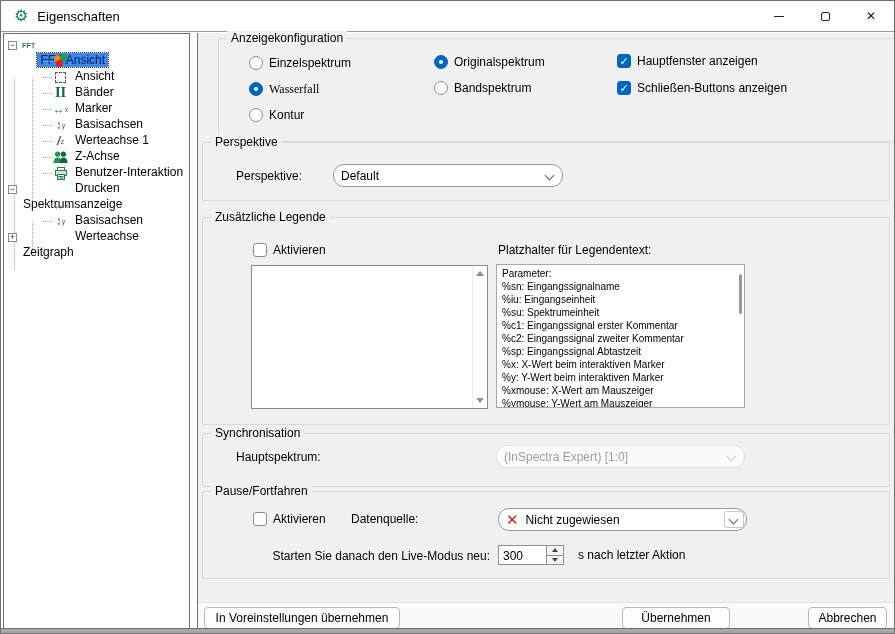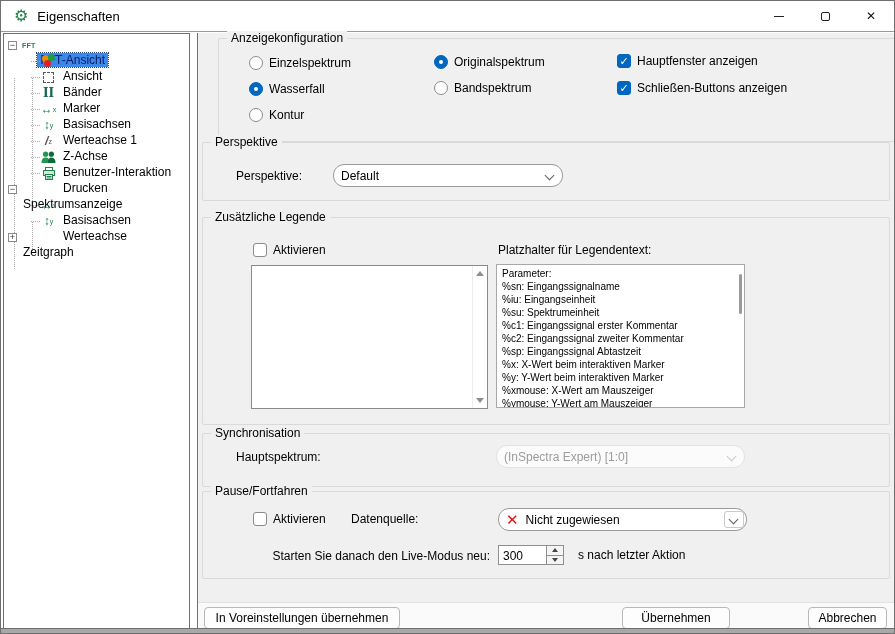--- a/index.html
+++ b/index.html
@@ -16,21 +16,21 @@
   .wbtn { width:46px; height:30px; display:flex; align-items:center; justify-content:center; background:#fff; }
   .ico-min { width:10px; height:1px; background:#222; }
   .ico-max { width:9px; height:9px; border:1px solid #222; border-radius:2px; }
   .ico-close { font-size:12px; color:#111; line-height:1; }
 
   
   .treepanel { position:absolute; left:2px; top:32px; width:187px; height:596px; background:#fff;
                border:1px solid #707070; overflow:hidden; }
   .conn { position:absolute; width:0; border-left:1px dotted #a8a8a8; }
   .trow { position:absolute; left:4px; height:16px; display:flex; align-items:center; white-space:nowrap; }
-  .trow.child { left:36px; }
+  .trow.child { left:48px; }
   .trow.child::before { content:""; position:absolute; left:-9px; top:8px; width:9px; border-top:1px dotted #a8a8a8; }
   .tbox { width:9px; height:9px; border:1px solid #8a8a8a; background:#fff; font-size:9px; line-height:7px;
           text-align:center; color:#333; flex:0 0 auto; }
   .tlabel { margin-left:6px;margin-top:30px; }
   .tlabel.sel { background:#3c87e8; color:#071d63; padding:0 3px; margin-left:2px; outline:1px dotted #27477e; }
   .ticon { width:17px; display:flex; align-items:center; justify-content:center; flex:0 0 auto; }
   .fftico { color:#1d8348; font-weight:bold; font-size:7px; margin-left:5px; letter-spacing:.2px; }
   .dots { position:relative; width:15px; height:14px; }
   .dots i { position:absolute; width:7px; height:7px; border-radius:50%; }
   .d-o { left:1px; top:1px; background:#f08c00; }
@@ -215,21 +215,21 @@
   </div>
 
   <div class="panel">
 
     <div class="gbox" style="top:5px;height:104px;margin-left:16px;">
       <span class="gtitle">Anzeigekonfiguration</span>
       <div class="ctl" style="left:30px;top:16px;">
         <span class="rdot"></span>
         <span class="clabel">Einzelspektrum</span>
       </div>
-      <div class="ctl" style="left:30px;top:42px;">
+      <div class="ctl" style="left:30px;top:42px;font-family:Liberation Serif, serif;">
         <span class="rdot on"></span>
         <span class="clabel">Wasserfall</span>
       </div>
       <div class="ctl" style="left:30px;top:68px;">
         <span class="rdot"></span>
         <span class="clabel">Kontur</span>
       </div>
       <div class="ctl" style="left:215px;top:15px;">
         <span class="rdot on"></span>
         <span class="clabel">Originalspektrum</span>

